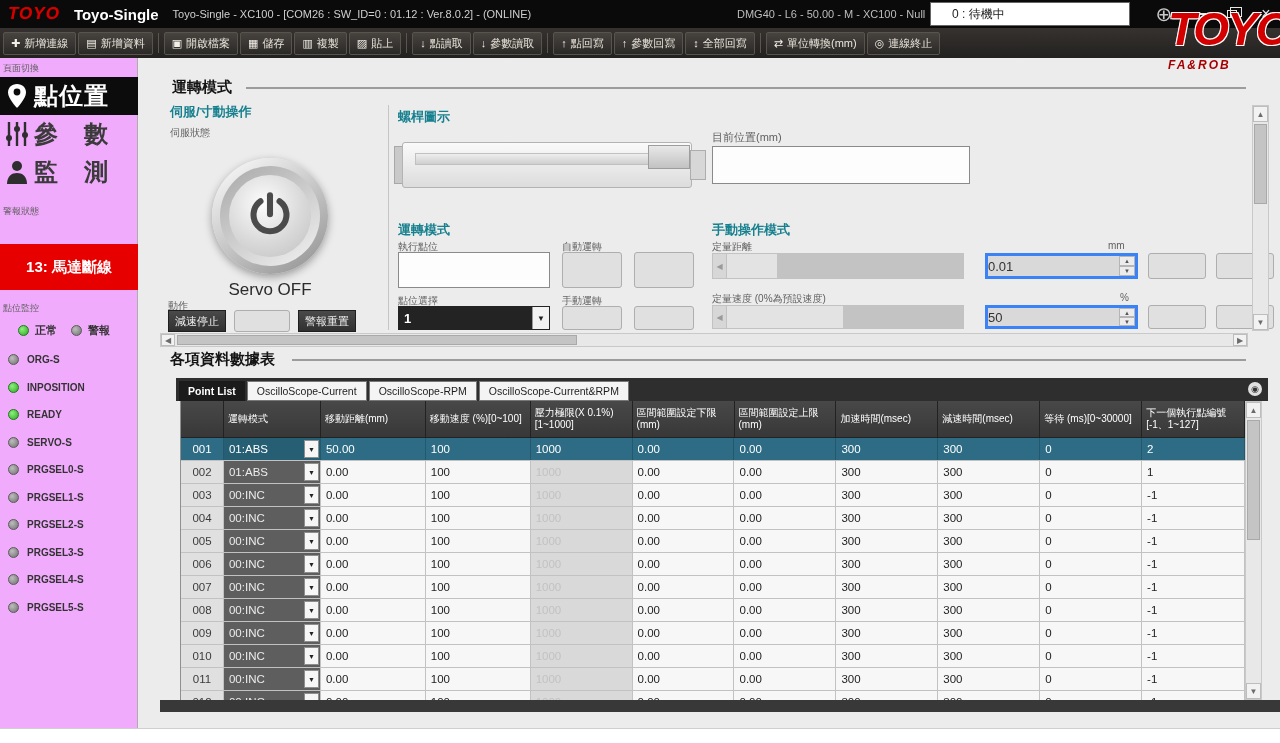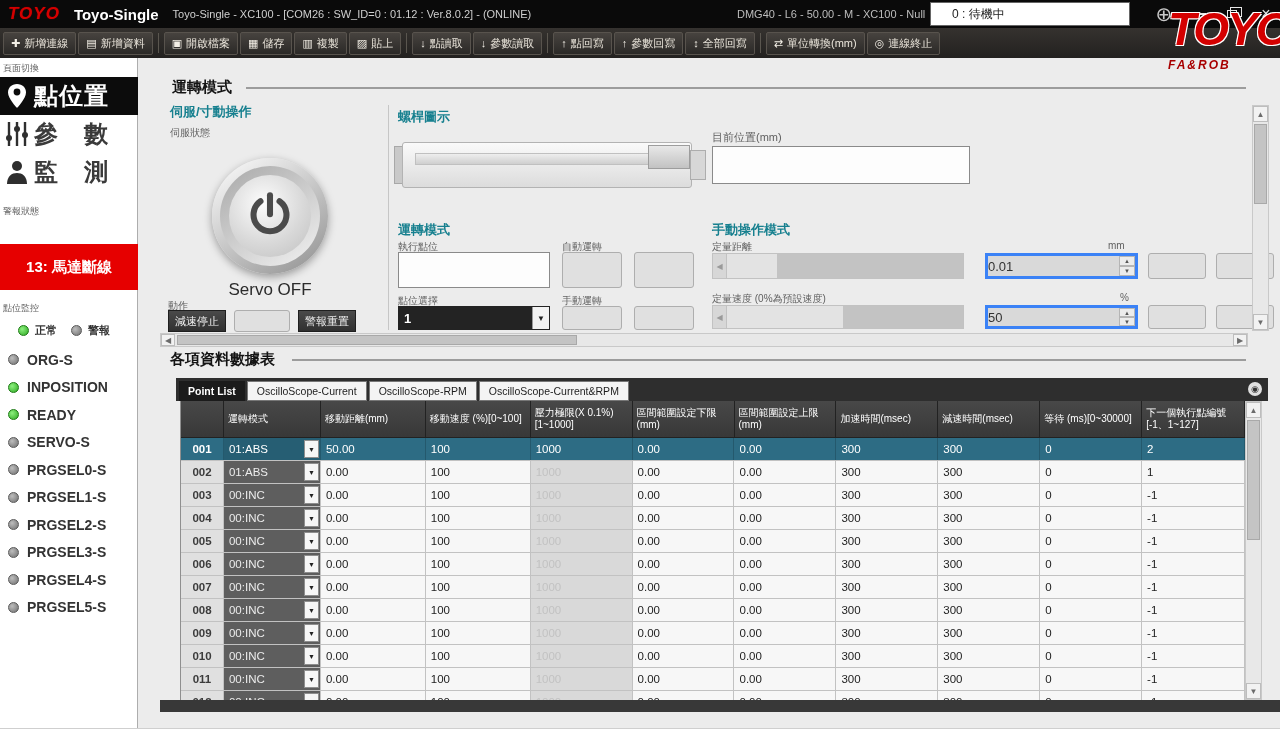--- a/index.html
+++ b/index.html
@@ -35,36 +35,36 @@
   .ticon { font-size:11px; color:#f3efe6; }
   .tsep { width:1px; height:20px; background:#5a564f; margin:0 4px; display:inline-block; }
 
   
   .brand { position:absolute; left:1168px; top:0; width:112px; height:82px; z-index:6; overflow:hidden; pointer-events:none; }
   .brand-text { color:#d40000; font-weight:bold; font-style:italic; font-size:46px; letter-spacing:-2px;
     text-shadow:-1px -1px 0 #fff, 1px -1px 0 #fff, -1px 1px 0 #fff, 1px 1px 0 #fff; line-height:58px; }
   .brand-sub { color:#a80000; font-weight:bold; font-size:12px; letter-spacing:2px; font-style:italic; }
 
   
-  .sidebar { position:absolute; left:0; top:58px; width:138px; height:670px; background:#ffffff;
+  .sidebar { position:absolute; left:0; top:58px; width:138px; height:670px; background:#f0abfc;
     border-right:1px solid #adadad; }
   .side-label { font-size:9px; color:#5f5f5f; padding:4px 3px 2px 3px; }
   .nav-item { width:138px; height:38px; display:flex; align-items:center; color:#3a3a3a; }
   .nav-item.sel { background:#0c0c0c; color:#fff; }
   .nav-icon { width:34px; display:flex; justify-content:center; }
   .nav-text { font-size:24px; font-weight:bold; letter-spacing:1px; }
   .alarm-box { width:138px; height:46px; background:#e60000; color:#fff; font-weight:bold; font-size:15px;
     display:flex; align-items:center; justify-content:center; margin-top:24px; }
   .legend { display:flex; align-items:center; gap:6px; padding:6px 12px 4px 18px; }
   .dot { width:11px; height:11px; border-radius:50%; display:inline-block; border:1px solid #777; }
   .dot.on { background:radial-gradient(circle at 35% 35%, #8cf07e, #2ea822); border-color:#1d7a14; }
   .dot.off { background:radial-gradient(circle at 35% 35%, #bdbdbd, #6f6f6f); border-color:#5a5a5a; }
   .legend span.lg-label { font-size:11px; font-weight:bold; color:#333; }
   .signal { display:flex; align-items:center; gap:8px; padding:0 0 0 8px; height:27.5px; }
-  .signal .sig-label { font-size:14px; font-weight:bold; color:#333; }
+  .signal .sig-label { font-size:10px; font-weight:bold; color:#333; }
 
   
   .sec-title { position:absolute; font-size:15px; font-weight:bold; color:#141414; }
   .sec-rule { position:absolute; height:2px; background:#9c9c9c; }
   .teal { color:#17808f; font-size:13px; font-weight:bold; position:absolute; }
   .mini { position:absolute; font-size:10px; color:#5f5f5f; }
   .darkbtn { position:absolute; background:linear-gradient(#4a4a4a,#303030); color:#f0f0f0; font-size:11px;
     display:flex; align-items:center; justify-content:center; border:1px solid #1f1f1f; }
   .disbtn { position:absolute; background:#e0e0e0; border:1px solid #aeaeae; border-radius:3px; }
 
@@ -125,21 +125,21 @@
 
   
   .tablewrap { position:absolute; left:180px; top:401px; width:1065px; height:299px; overflow:hidden;
     border-left:1px solid #8f8f8f; }
   .thead { display:flex; height:37px; }
   .th { background:linear-gradient(#484848,#383838); color:#fff; font-size:10px; line-height:1.2;
     padding:3px 4px; border-right:1px solid #222; border-bottom:1px solid #222; display:flex; align-items:center; }
   .trow { display:flex; height:23px; background:#f7f7f7; border-bottom:1px solid #c2c2c2; }
   .td { font-size:11.5px; color:#222; border-right:1px solid #c2c2c2; display:flex; align-items:center;
     padding:0 5px; overflow:hidden; }
-  .td.num { background:#e0e0e0; color:#3c3c3c; font-weight:bold; justify-content:center; padding:10px; }
+  .td.num { background:#e0e0e0; color:#3c3c3c; font-weight:normal; justify-content:center; padding:10px; }
   .td.mode { background:#5e5e5e; color:#ececec; position:relative; padding-right:18px; }
   .mode-arrow { position:absolute; right:1px; top:2px; bottom:2px; width:15px; background:#f6f6f6;
     border:1px solid #8e8e8e; color:#222; font-size:7px; display:flex; align-items:center; justify-content:center; }
   .td.ghost { background:#d9d9d9; color:#c2c2c2; }
   .trow.sel { background:#2d6c84; }
   .trow.sel .td { color:#fff; border-right-color:#24596d; }
   .trow.sel .td.num { background:#2d6c84; color:#fff; }
   .trow.sel .td.mode { background:#265e73; color:#fff; }
   .c0{width:43px;} .c1{width:97px;} .c2{width:105px;} .c3{width:105px;} .c4{width:102px;}
   .c5{width:102px;} .c6{width:102px;} .c7{width:102px;} .c8{width:102px;} .c9{width:102px;} .c10{width:103px;}

